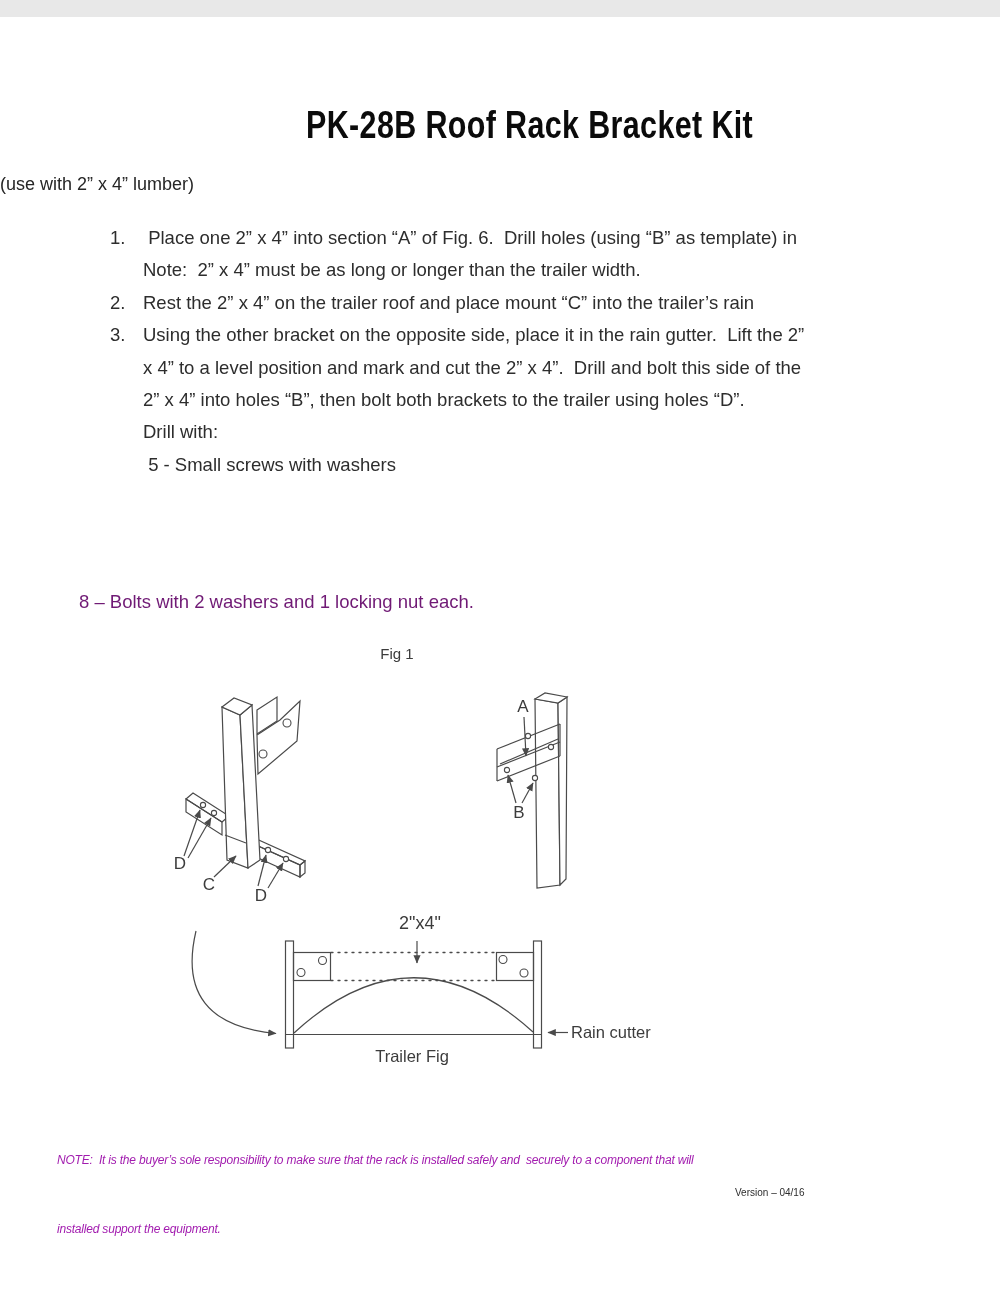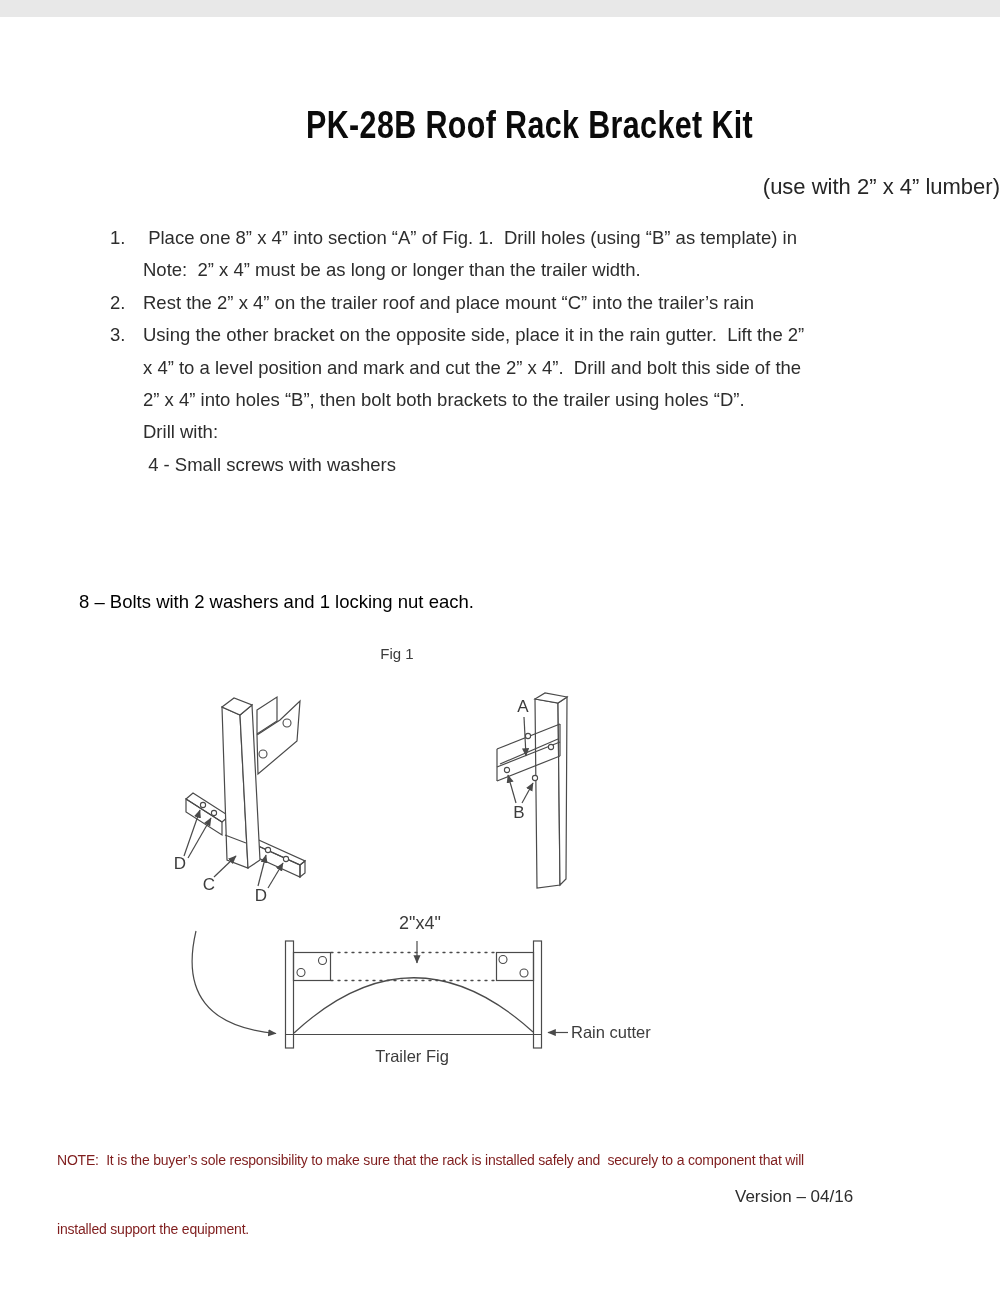--- a/index.html
+++ b/index.html
@@ -8,82 +8,82 @@
     background:#ffffff; overflow:hidden;
     font-family:"Liberation Sans", sans-serif;
   }
   .title-wrap { position:absolute; top:86px; left:30px; width:1000px; text-align:center; }
   .title-text {
     display:inline-block; font-weight:700; font-size:39px; color:#0b0b0b;
     transform:scaleX(0.78); transform-origin:center; letter-spacing:0.5px;
     font-family:"Liberation Sans", sans-serif;
   }
   .subtitle {
-    position:absolute; top:157px; left:0; width:1000px; text-align:right;
-    font-size:22px; color:#262626;
+    position:absolute; top:157px; left:0; width:1000px; text-align:left;
+    font-size:18px; color:#262626;
   }
   .instructions {
     position:absolute; left:110px; top:205px; width:830px;
     font-size:18.5px; line-height:32.4px; color:#2d2d2d;
   }
   .item { display:flex; align-items:flex-start; }
   .num { width:33px; flex:0 0 33px; }
   .line { white-space:pre; }
   .bolts {
     position:absolute; left:79px; top:574px;
-    font-size:18.5px; color:#000000; white-space:pre;text-align:center;
+    font-size:18.5px; color:#701a75; white-space:pre;text-align:center;
   }
   .figure { position:absolute; left:0; top:615px; }
   .fig-line { stroke:#4a4a4a; stroke-width:1.2; fill:none; }
   .fig-dotted { stroke:#4a4a4a; stroke-width:1.3; fill:none; stroke-dasharray:2 5; stroke-linecap:round; }
   .fig-face { stroke:#4a4a4a; stroke-width:1.2; fill:#ffffff; }
   .fig-hole { stroke:#4a4a4a; stroke-width:1.1; fill:#ffffff; }
   .fig-text { fill:#3c3c3c; font-family:"Liberation Sans", sans-serif; }
   .note {
-    position:absolute; left:57px; top:1086px; font-size:14px; line-height:23px;
-    color:#7f1d1d; letter-spacing:-0.2px; white-space:pre;
+    position:absolute; left:57px; top:1086px; font-size:12px; line-height:23px;
+    color:#a21caf; letter-spacing:-0.2px; white-space:pre;font-style:italic;
   }
-  .version { position:absolute; left:735px; top:1170px; font-size:17px; color:#2d2d2d; }
+  .version { position:absolute; left:735px; top:1170px; font-size:10px; color:#2d2d2d; }
 </style>
 </head>
 <body>
 
 <div class="page">
 
   <div class="title-wrap">
     <span class="title-text">PK-28B Roof Rack Bracket Kit</span>
   </div>
 
   <div class="subtitle">(use with 2” x 4” lumber)</div>
 
   <div class="instructions">
 
     <div class="item">
       <div class="num">1.</div>
       <div class="lines">
-        <div class="line"> Place one 8” x 4” into section “A” of Fig. 1.  Drill holes (using “B” as template) in</div>
+        <div class="line"> Place one 2” x 4” into section “A” of Fig. 6.  Drill holes (using “B” as template) in</div>
         <div class="line">Note:  2” x 4” must be as long or longer than the trailer width.</div>
       </div>
     </div>
 
     <div class="item">
       <div class="num">2.</div>
       <div class="lines">
         <div class="line">Rest the 2” x 4” on the trailer roof and place mount “C” into the trailer’s rain</div>
       </div>
     </div>
 
     <div class="item">
       <div class="num">3.</div>
       <div class="lines">
         <div class="line">Using the other bracket on the opposite side, place it in the rain gutter.  Lift the 2”</div>
         <div class="line">x 4” to a level position and mark and cut the 2” x 4”.  Drill and bolt this side of the</div>
         <div class="line">2” x 4” into holes “B”, then bolt both brackets to the trailer using holes “D”.</div>
         <div class="line">Drill with:</div>
-        <div class="line"> 4 - Small screws with washers</div>
+        <div class="line"> 5 - Small screws with washers</div>
       </div>
     </div>
 
   </div>
 
   <div class="bolts">8 – Bolts with 2 washers and 1 locking nut each.</div>
 
   <svg class="figure" width="1000" height="460" viewBox="0 0 1000 460" xmlns="http://www.w3.org/2000/svg">
     <defs>
       <marker id="ah" markerWidth="9" markerHeight="8" refX="6.5" refY="3" orient="auto">

